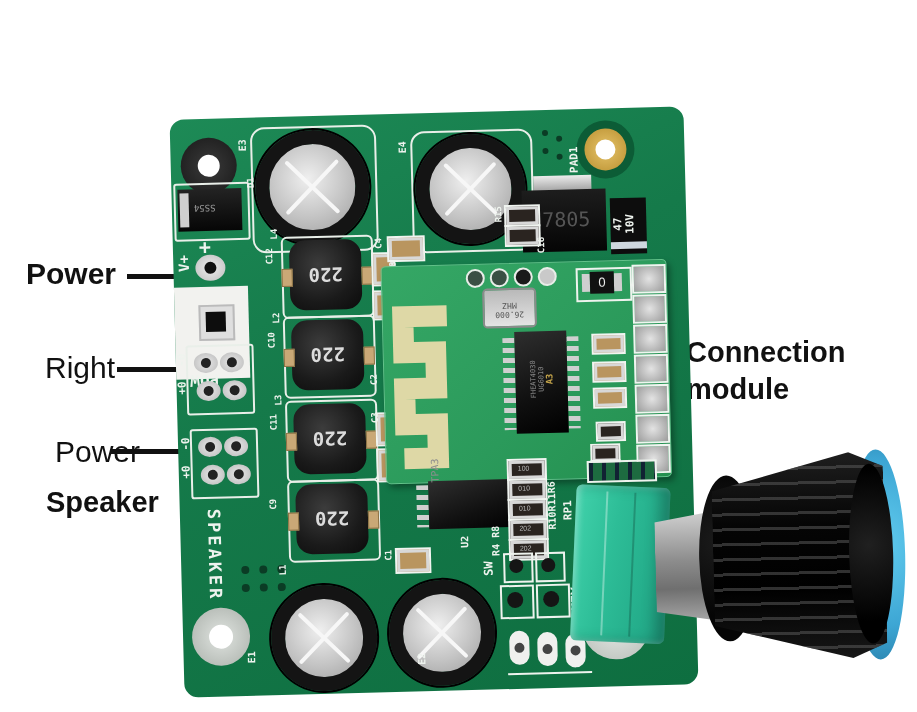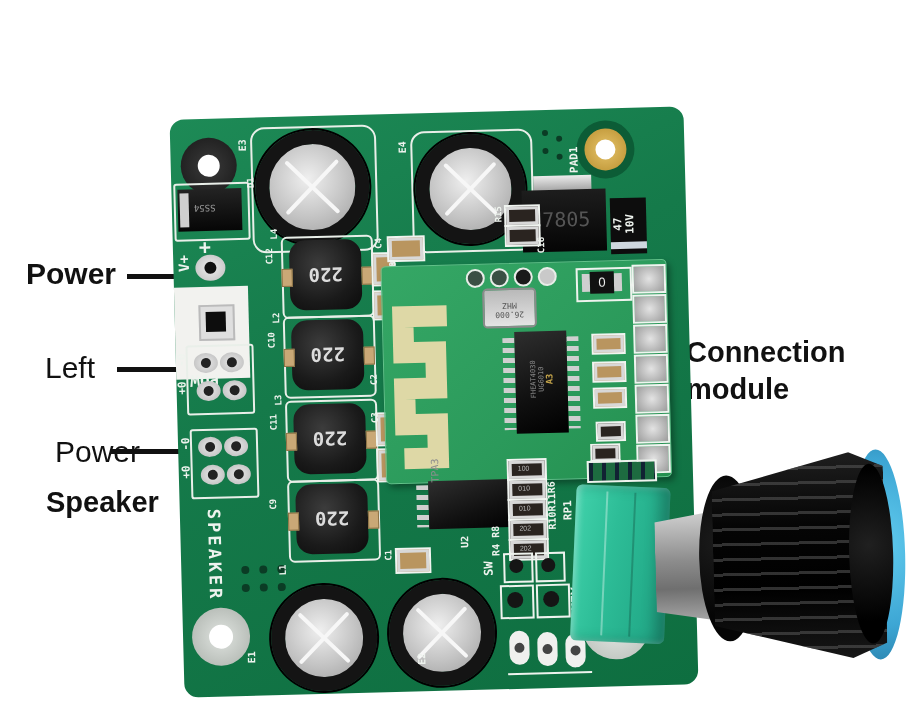--- a/index.html
+++ b/index.html
@@ -45,21 +45,21 @@
 </style>
 </head>
 <body>
 
 <div class="canvas">
 
 
   <div class="callout co-bold" style="left:26px;top:257px;font-size:30px;">Power</div>
   <div class="leader" style="left:127px;top:274px;width:58px;"></div>
 
-  <div class="callout" style="left:45px;top:351px;font-size:30px;">Left</div>
+  <div class="callout" style="left:45px;top:351px;font-size:30px;">Right</div>
   <div class="leader" style="left:117px;top:367px;width:74px;"></div>
 
   <div class="callout" style="left:55px;top:435px;font-size:30px;">Power</div>
   <div class="leader" style="left:111px;top:449px;width:84px;"></div>
 
   <div class="callout co-bold" style="left:46px;top:485px;font-size:29px;line-height:35px;">
     <div>Speaker</div>
   </div>
 
   <div class="callout co-bold" style="left:686px;top:334px;font-size:29px;line-height:37px;">

